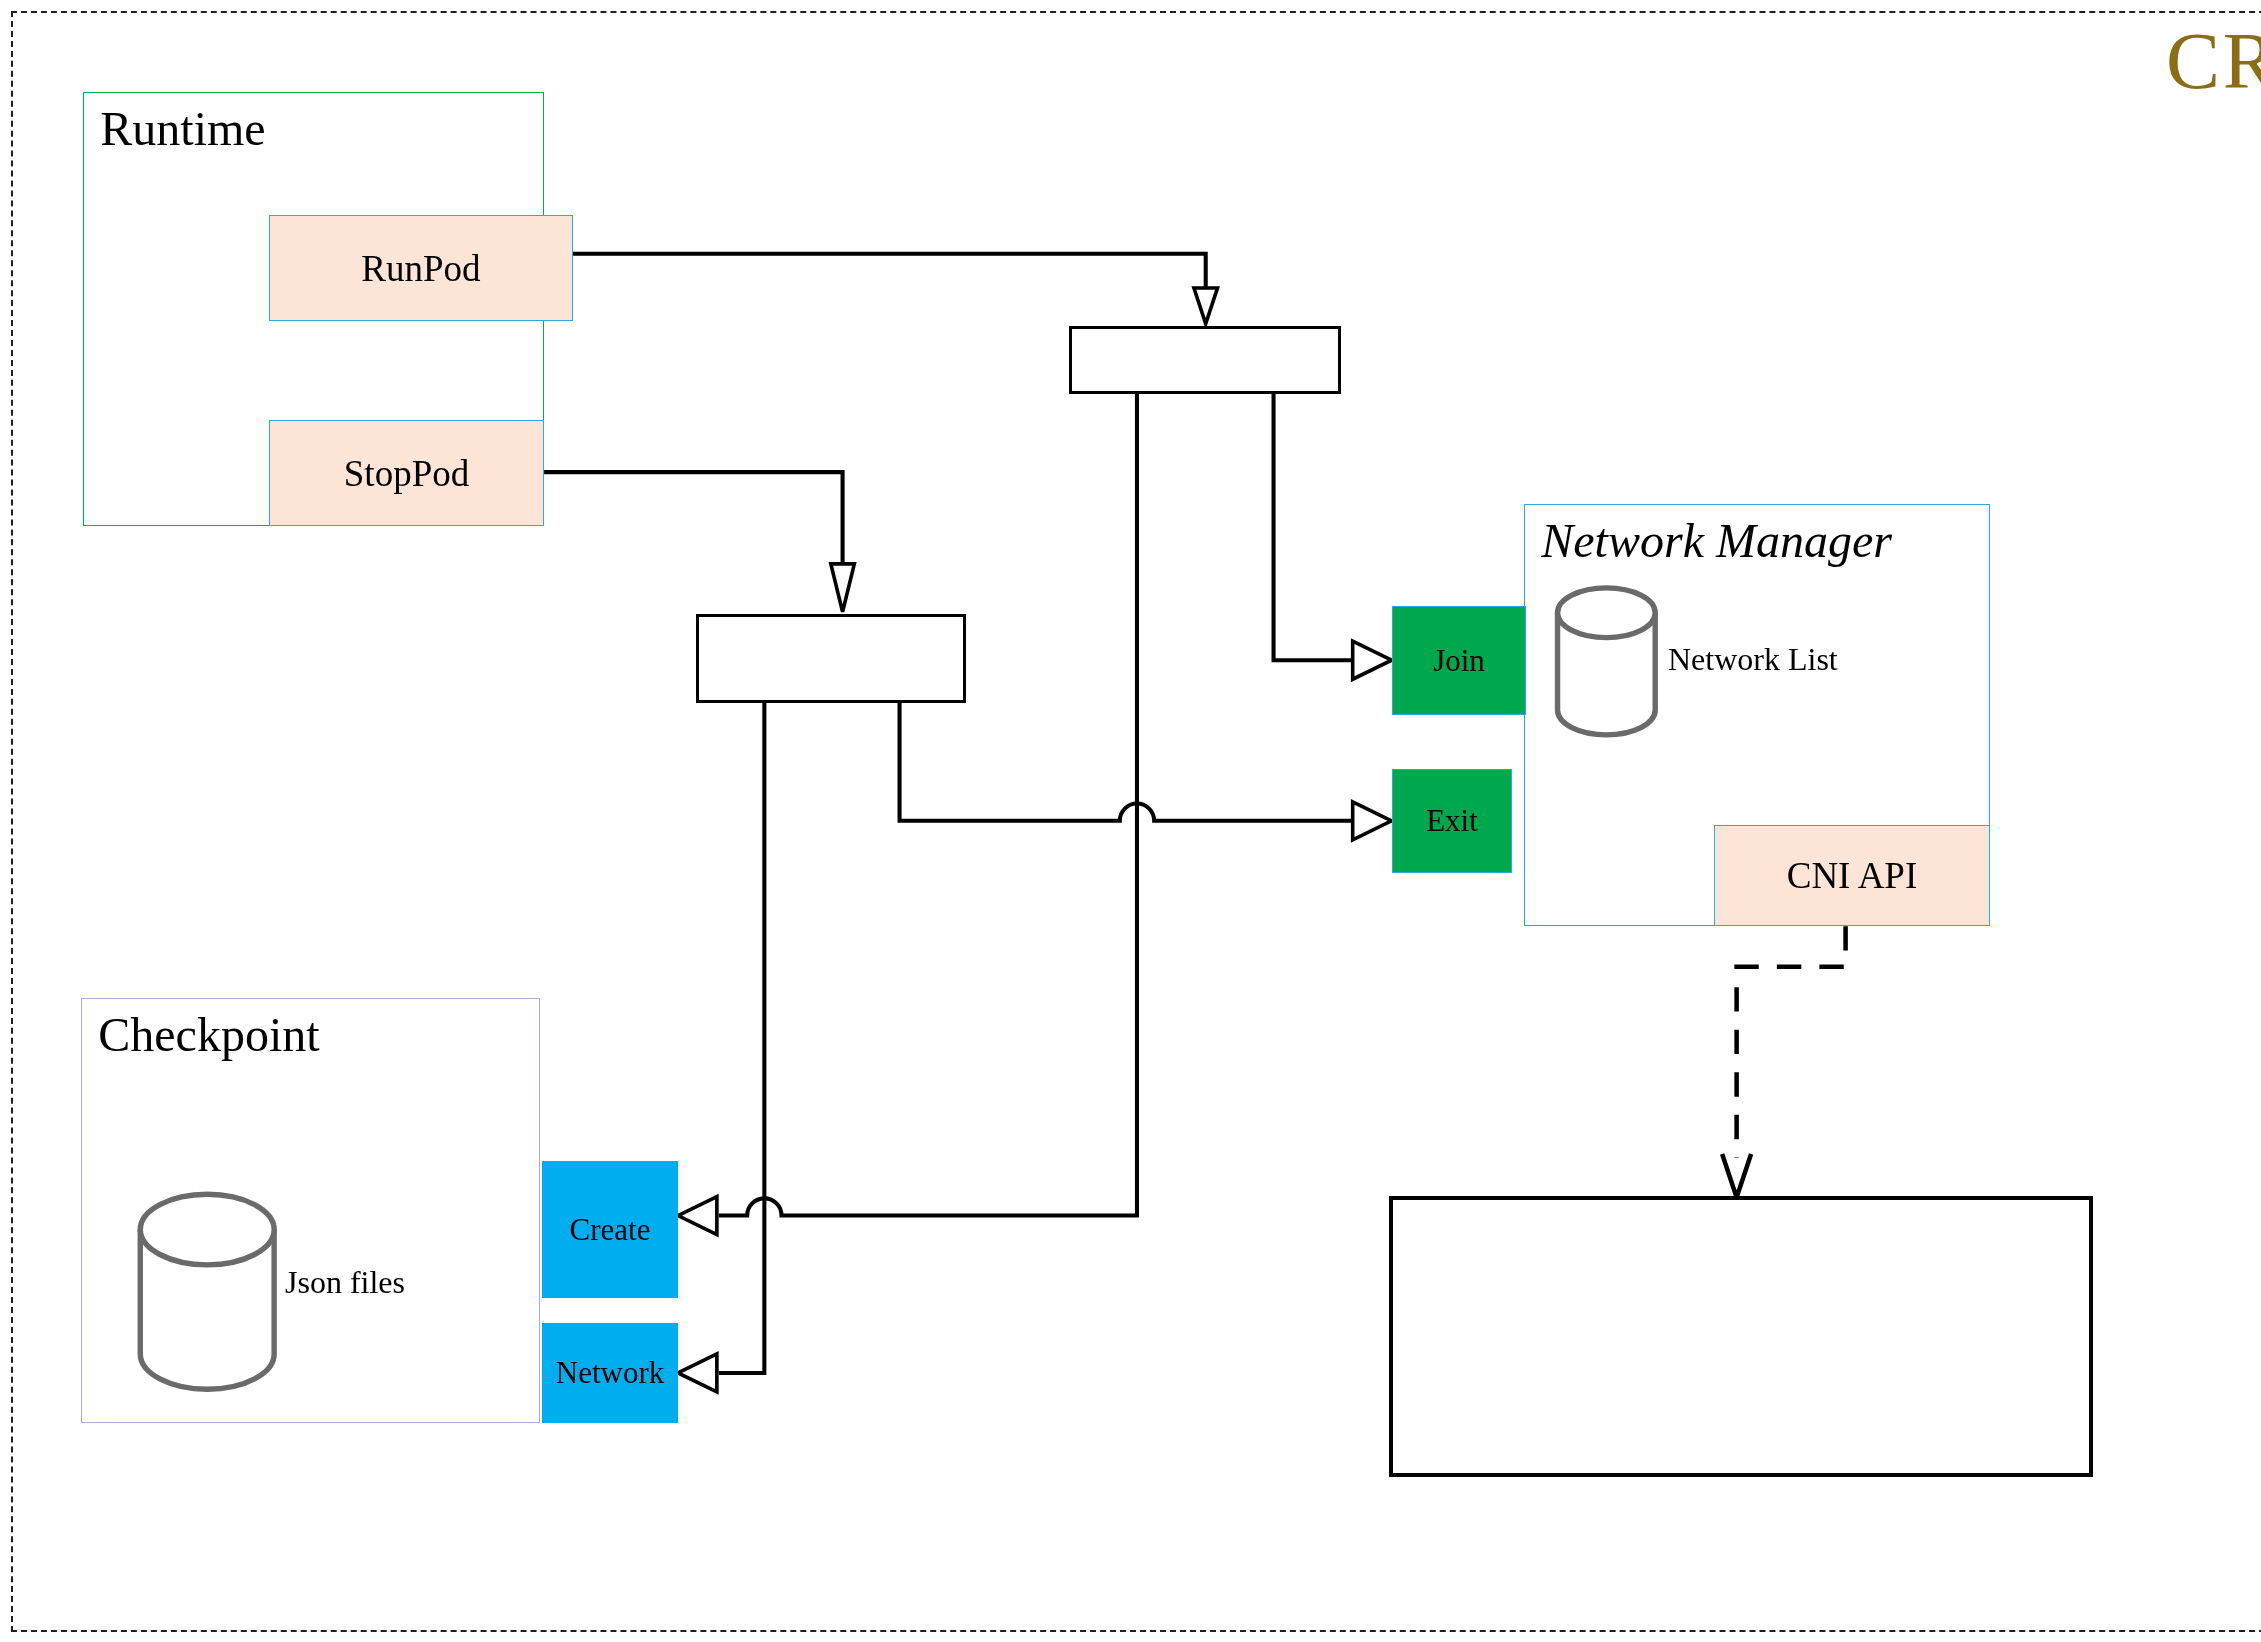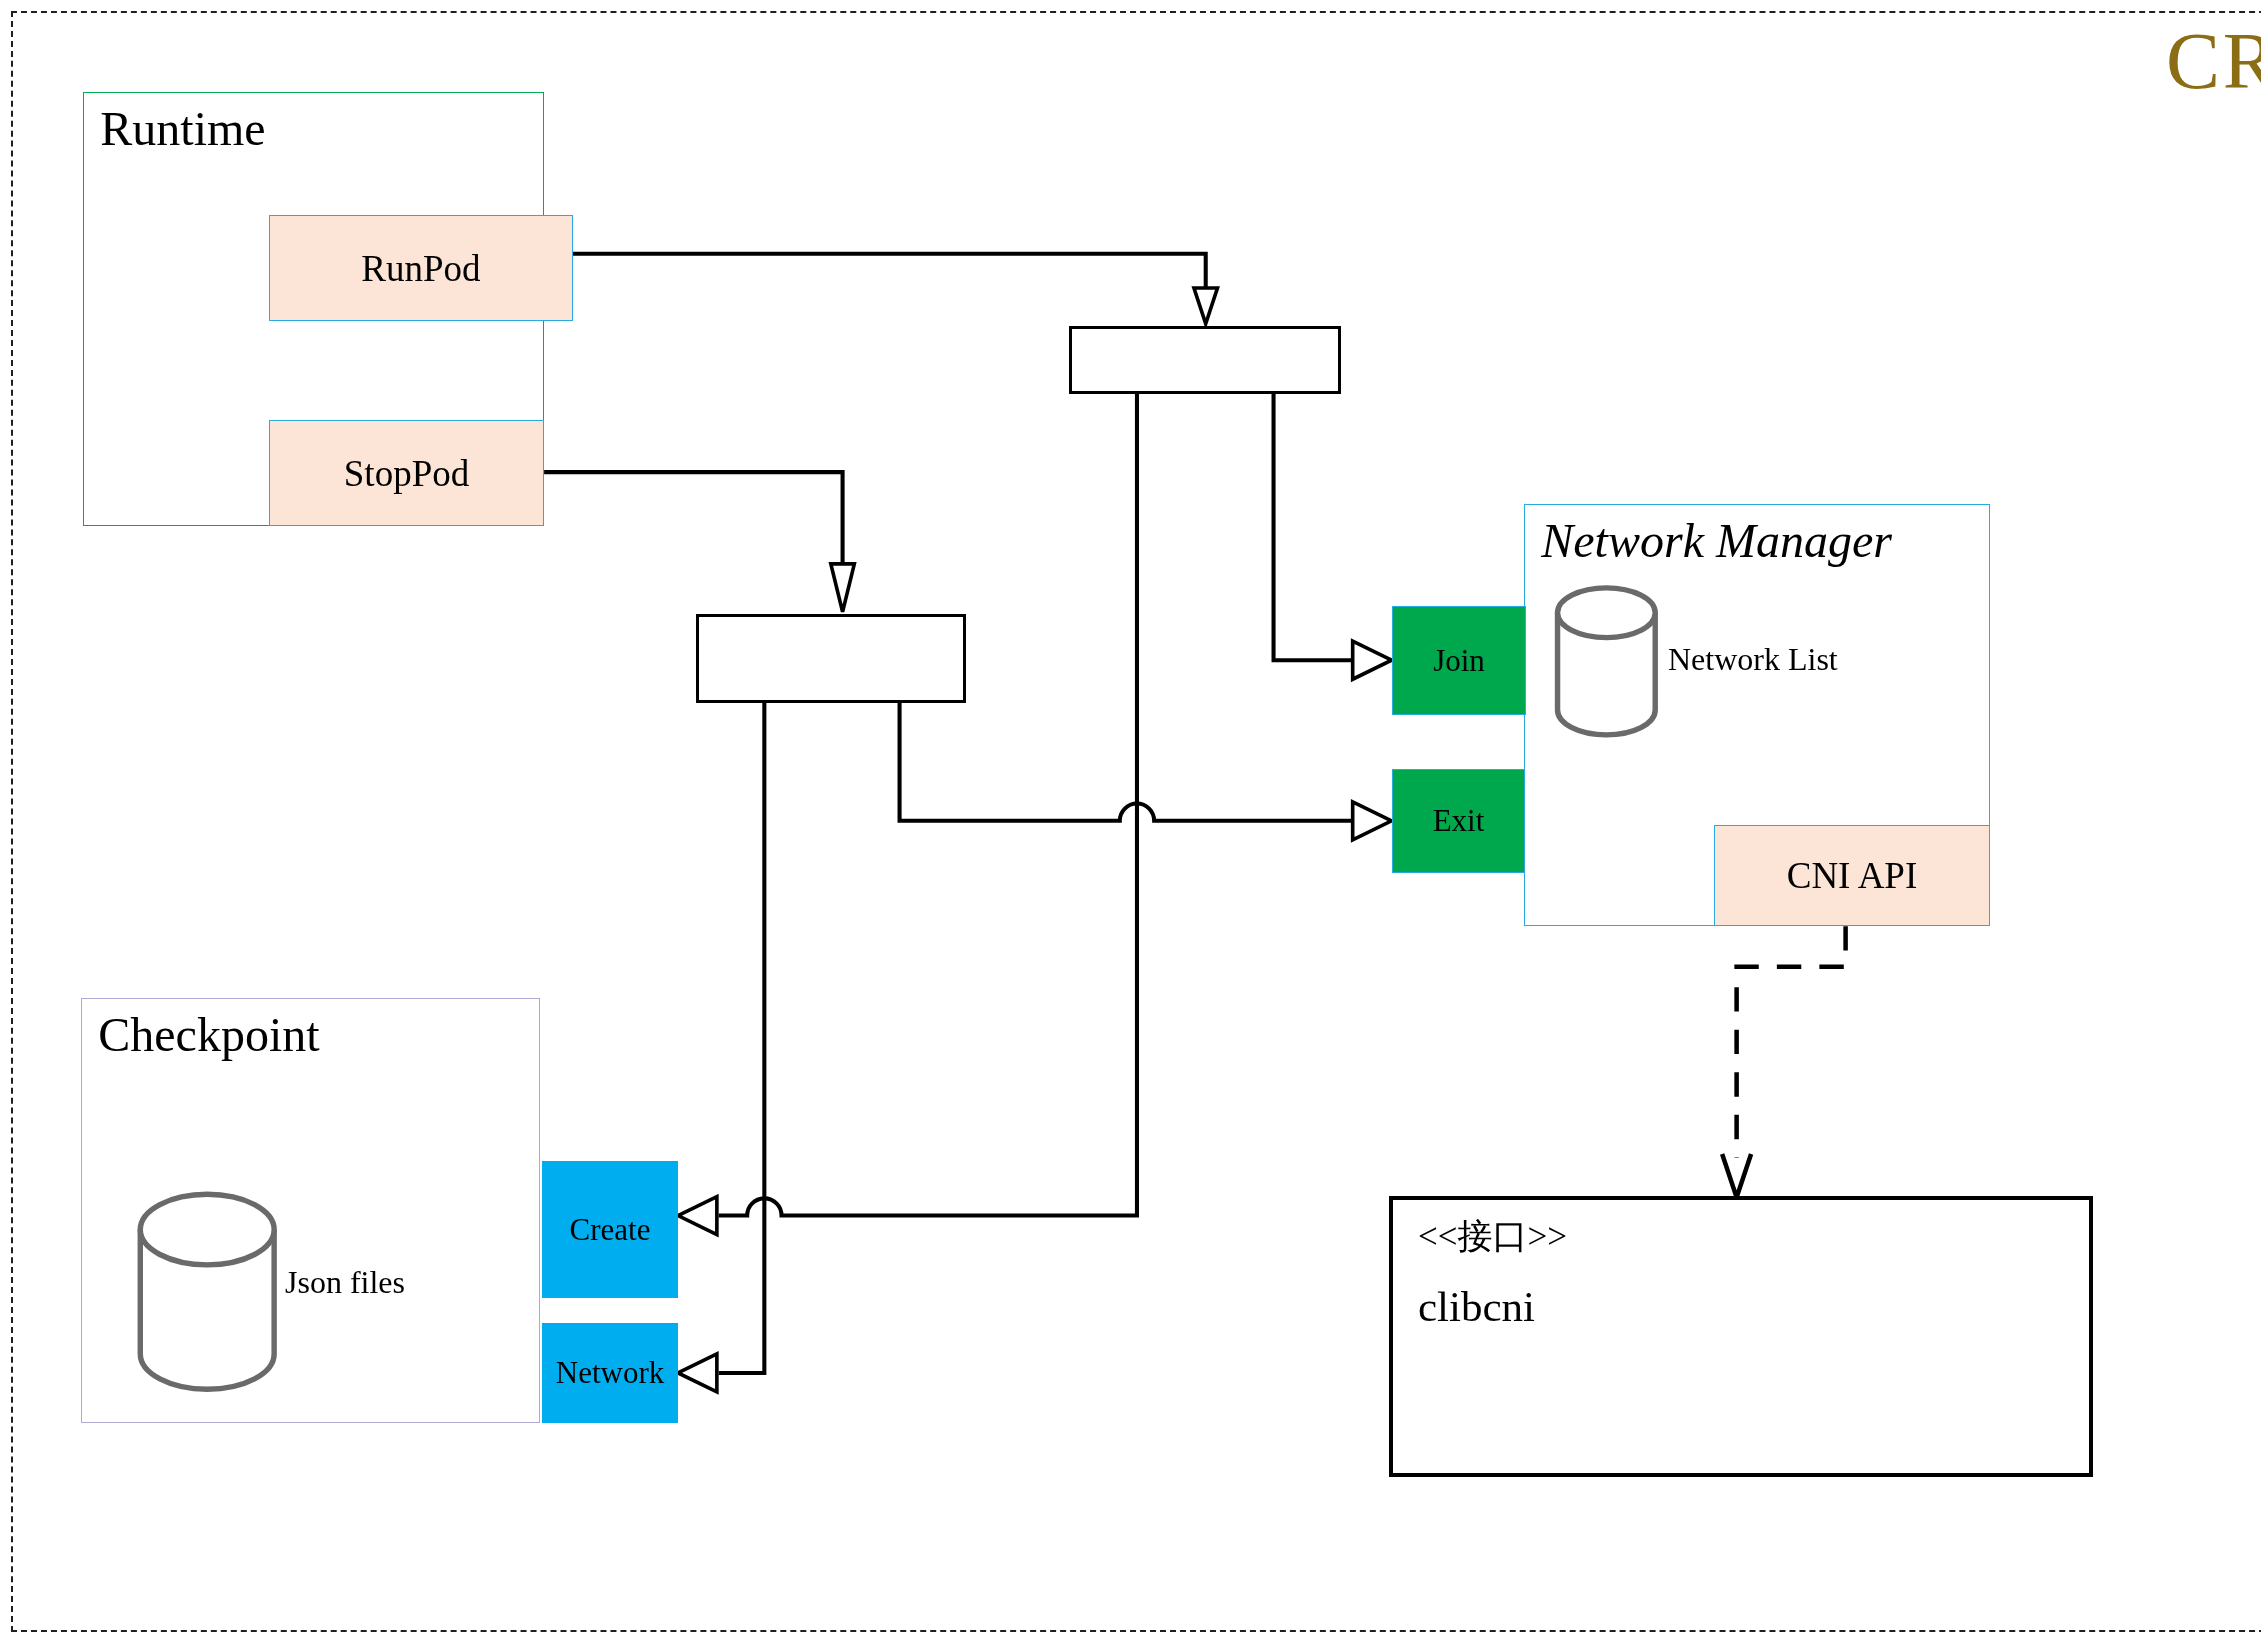--- a/index.html
+++ b/index.html
@@ -31,21 +31,21 @@
   }
   #runpod-btn{left:269px;top:215px;width:304px;height:106px;}
   #stoppod-btn{left:269px;top:420px;width:275px;height:106px;}
   #cniapi-btn{left:1714px;top:825px;width:276px;height:101px;}
   .green-btn{
     background:var(--green_fill);border:1.4px solid var(--blue_border);
     display:flex;align-items:center;justify-content:center;
     font-size:31px;
   }
   #join-btn{left:1392px;top:606px;width:134px;height:109px;}
-  #exit-btn{left:1392px;top:769px;width:133px;height:104px;}
+  #exit-btn{left:1392px;top:769px;width:120px;height:104px;}
   .cyan-btn{
     background:var(--cyan_fill);
     display:flex;align-items:center;justify-content:center;
     font-size:31px;
   }
   #create-btn{left:542px;top:1161px;width:136px;height:137px;}
   #remove-btn{left:542px;top:1323px;width:136px;height:100px;}
   .junction{background:#fff;border:3.6px solid #000;}
   #junction-a{left:1069px;top:326px;width:272px;height:68px;}
   #junction-b{left:696px;top:614px;width:270px;height:89px;}
@@ -148,20 +148,16 @@
   </div>
   <div id="json-files-label" class="db-label">Json files</div>
   <div id="create-btn" class="box cyan-btn">
     <span>Create</span>
   </div>
   <div id="remove-btn" class="box cyan-btn">
     <span>Network</span>
   </div>
 
   <div id="clibcni-box" class="box">
-    <div id="clibcni-header">
-      <div id="clibcni-stereotype">&lt;&lt;接口&gt;&gt;</div>
-      <div id="clibcni-name">clibcni</div>
-    </div>
   </div>
 
 </div>
 
 
 </body></html>

